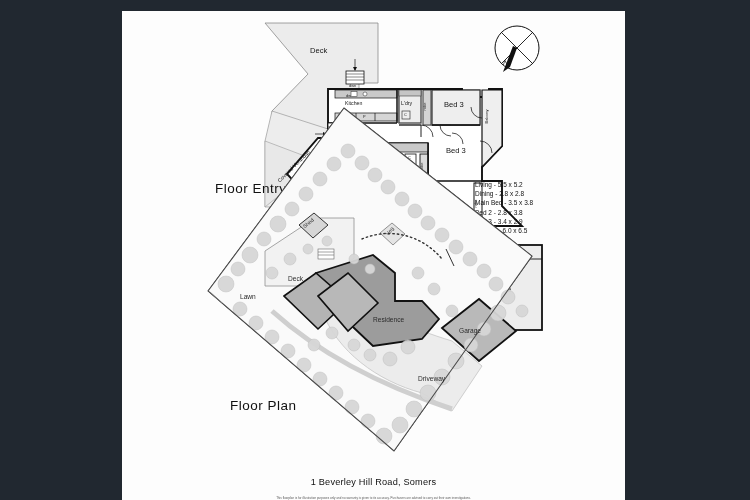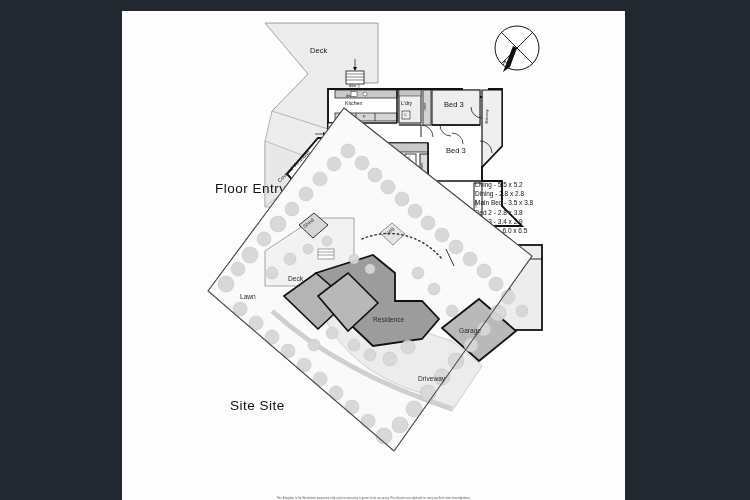--- a/index.html
+++ b/index.html
@@ -306,17 +306,18 @@
       <line x1="88" y1="281" x2="100" y2="292" stroke="#777" stroke-width="0.8"></line>
     </svg>
 
     <div class="lbl sp-sm c" style="left:180px;top:209px;transform:rotate(-40deg);">Shed</div>
     <div class="lbl sp-sm c" style="left:263px;top:217px;transform:rotate(-52deg);">Veg</div>
     <div class="lbl sp" style="left:118px;top:282px;">Lawn</div>
     <div class="lbl sp" style="left:166px;top:264px;">Deck</div>
     <div class="lbl sp" style="left:251px;top:305px;">Residence</div>
     <div class="lbl sp" style="left:337px;top:316px;">Garage</div>
     <div class="lbl sp" style="left:296px;top:364px;">Driveway</div>
-    <div class="lbl" id="sp-title">Site  Site</div>
-
+    <div class="lbl" id="sp-title">Floor  Plan</div>
+
+    <div class="lbl" id="addr">1 Beverley Hill Road, Somers</div>
     <div class="lbl" id="disc">This floorplan is for illustration purposes only and no warranty is given to its accuracy. Purchasers are advised to carry out their own investigations.</div>
   </div>
 </div>
 
 </body></html>

